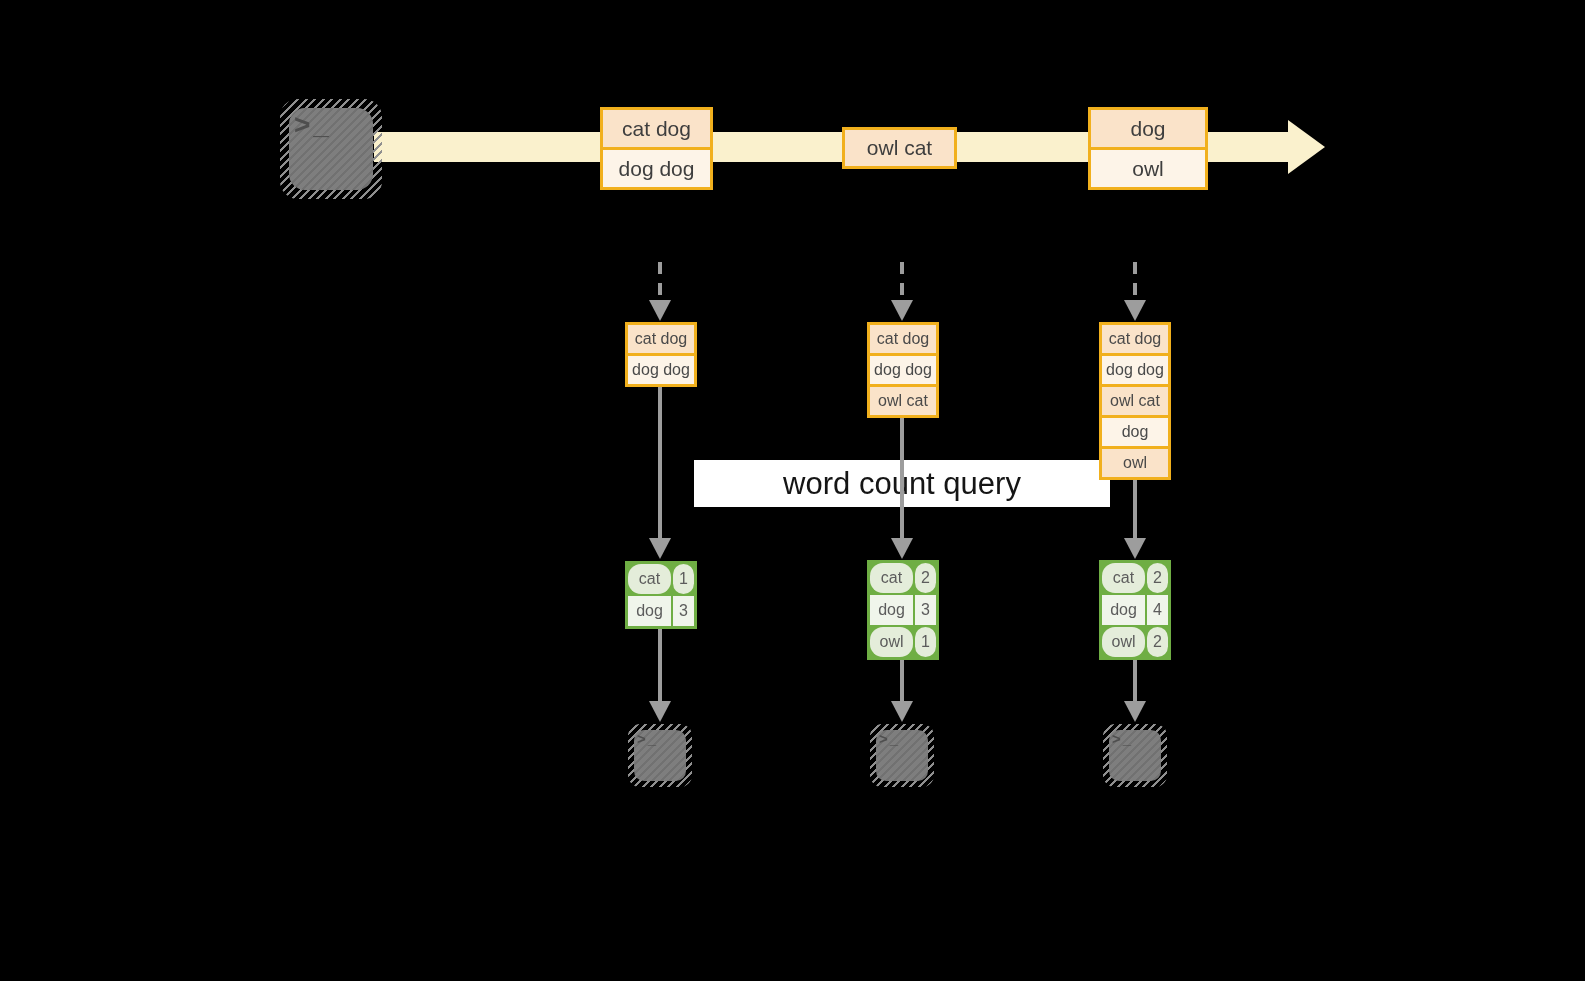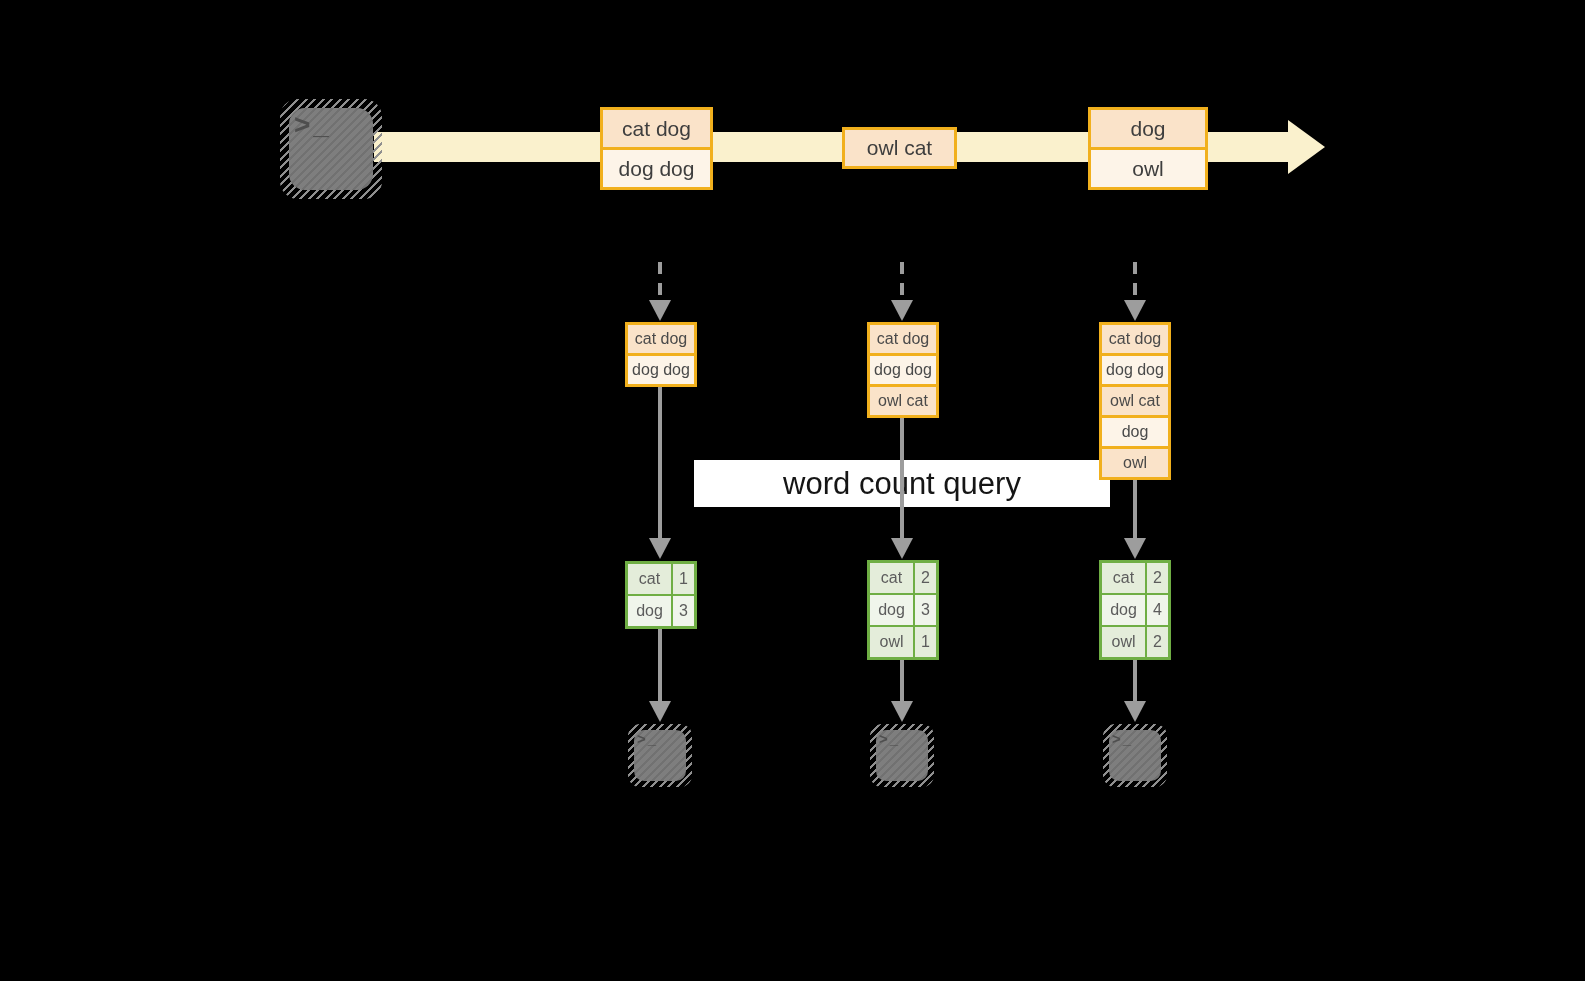--- a/index.html
+++ b/index.html
@@ -64,21 +64,21 @@
   
   .query-banner{left:694px;top:460px;width:416px;height:47px;background:#ffffff;
     display:flex;align-items:center;justify-content:center;z-index:1;
     color:#151515;font-size:31px;}
 
   
   .count-table{box-sizing:border-box;border:3px solid #6fae44;background:#6fae44;
     display:grid;grid-template-columns:43px 21px;gap:2px;z-index:4;}
   .gcell{height:30px;display:flex;align-items:center;justify-content:center;
     color:#5c5c5c;font-size:16px;}
-  .gfill-a{background:#e4edda;}
+  .gfill-a{background:#e4edda;border-radius:13px;}
   .gfill-b{background:#f0f5eb;}
   .t1{left:625px;top:561px;} .t2{left:867px;top:560px;} .t3{left:1099px;top:560px;}
 </style>
 </head>
 <body>
 
 <div class="canvas">
 
   <div class="abs stream-band"></div>
   <div class="abs stream-head"></div>

